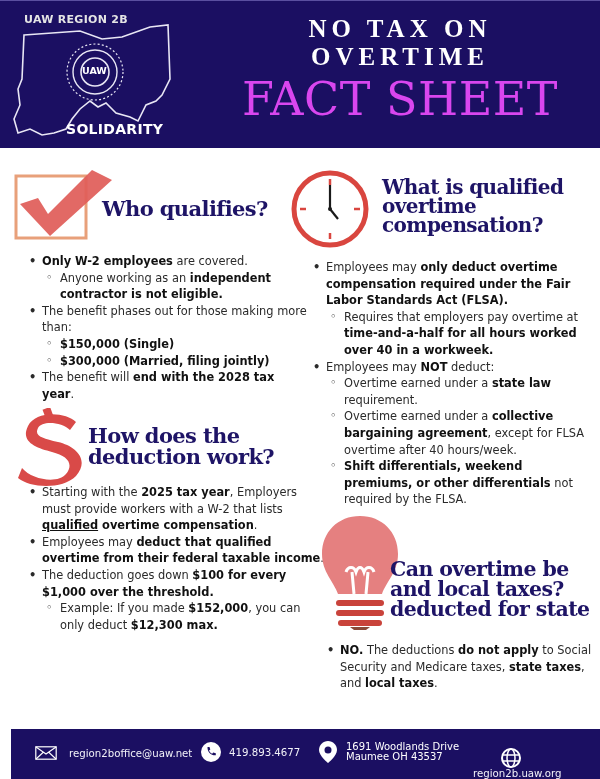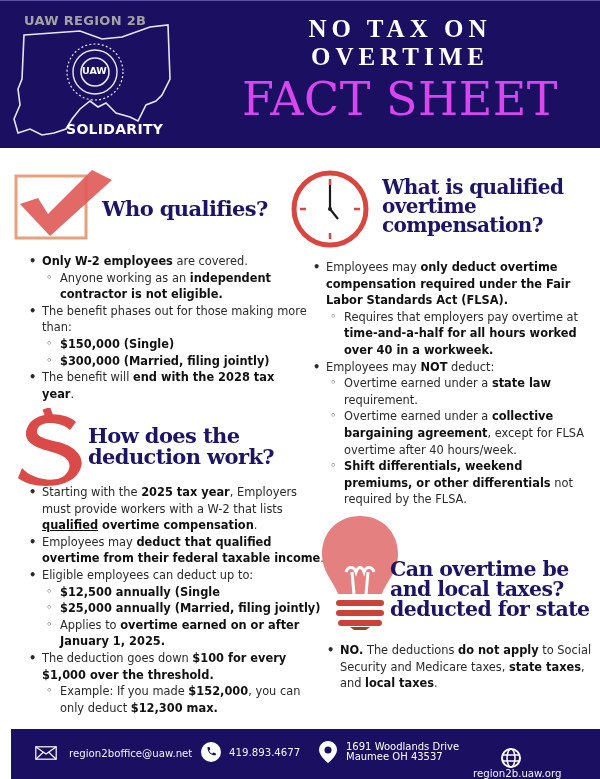--- a/index.html
+++ b/index.html
@@ -5,22 +5,22 @@
     * { box-sizing: border-box; margin: 0; padding: 0; }
     html, body { width: 600px; height: 779px; overflow: hidden; background: #ffffff; }
     body { font-family: "DejaVu Sans", sans-serif; color: #222; position: relative; }
 
     .header {
       position: absolute; left: 0; top: 0; width: 600px; height: 148px;
       background: #1b0f62; border-top: 1px solid #5a4fa0;
     }
     .logo { position: absolute; left: 10px; top: 8px; width: 170px; height: 132px; }
     .logo-top {
-      position: absolute; left: 14px; top: 4px; color: #a3a3a3;
-      font-family: "DejaVu Sans", sans-serif; font-weight: bold; font-size: 13px; letter-spacing: 0.3px;
+      position: absolute; left: 14px; top: 4px; color: #e5e5e5;
+      font-family: "DejaVu Sans", sans-serif; font-weight: bold; font-size: 11px; letter-spacing: 0.3px;
     }
     .logo-bottom {
       position: absolute; left: 56px; top: 112px; color: #fff;
       font-family: "DejaVu Sans", sans-serif; font-weight: bold; font-size: 14px; letter-spacing: 0.3px;
     }
     .logo svg { position: absolute; left: 0; top: 0; }
 
     .title-block { position: absolute; left: 200px; top: 14px; width: 400px; text-align: center; }
     .title-line {
       color: #fff; font-family: Liberation Serif, serif; font-weight: bold;
@@ -126,25 +126,20 @@
     <path d="M62 14 C52 4 22 2 14 18 C6 34 22 40 38 44 C54 48 60 56 52 66 C44 76 18 72 8 60 L4 70 C16 80 48 82 62 68 C76 52 62 38 44 34 C28 30 20 28 24 20 C28 12 48 14 56 22 Z" fill="#d94a48"></path>
     <rect x="30" y="0" width="8" height="10" fill="#d94a48" transform="rotate(-20 34 5)"></rect>
   </svg>
   <div class="section-head" style="left:88px;top:425px;font-size:21px;line-height:21px;">
     <div>How does the</div>
     <div>deduction work?</div>
   </div>
   <ul class="list" id="list-how" style="left:24px;top:484px;width:300px;">
       <li><span>Starting with the </span><b>2025 tax year</b><span>, Employers must provide workers with a W-2 that lists </span><b><u>qualified</u></b><b> overtime compensation</b><span>.</span></li>
       <li><span>Employees may </span><b>deduct that qualified overtime from their federal taxable income</b><span>.</span></li>
-      <li><span>Eligible employees can deduct up to:</span><ul class="sub">
-          <li><b>$12,500 annually (Single</b></li>
-          <li><b>$25,000 annually (Married, filing jointly)</b></li>
-          <li><span>Applies to </span><b>overtime earned on or after January 1, 2025.</b></li>
-        </ul></li>
       <li><span>The deduction goes down </span><b>$100 for every $1,000 over the threshold.</b><ul class="sub">
           <li><span>Example: If you made </span><b>$152,000</b><span>, you can only deduct </span><b>$12,300 max.</b></li>
         </ul></li>
     </ul>
 </div>
 
 <div>
   <svg style="position:absolute;left:320px;top:514px;" width="80" height="116" viewBox="0 0 80 116">
     <path d="M40 2 C18 2 2 18 2 40 C2 58 14 68 18 80 L62 80 C66 68 78 58 78 40 C78 18 62 2 40 2 Z" fill="#e58080"></path>
     <path d="M26 58 C28 52 34 52 36 58 C38 52 42 52 44 58 C46 52 52 52 54 58 M32 58 L34 80 M48 58 L46 80" fill="none" stroke="#fff" stroke-width="3"></path>

